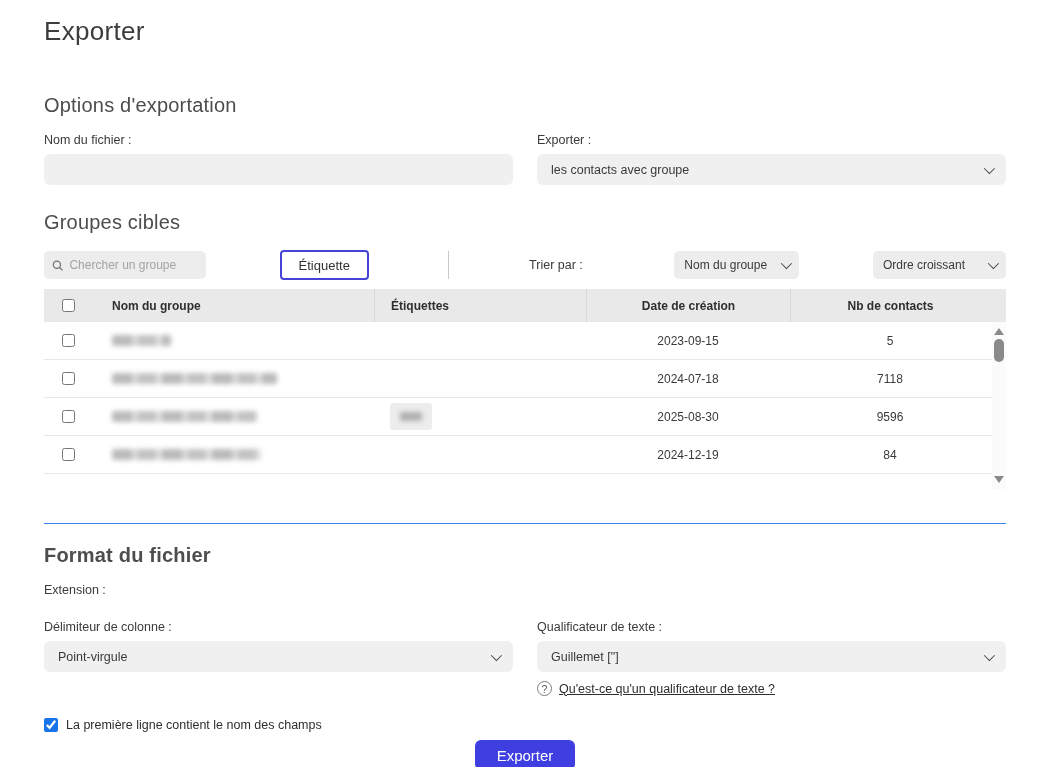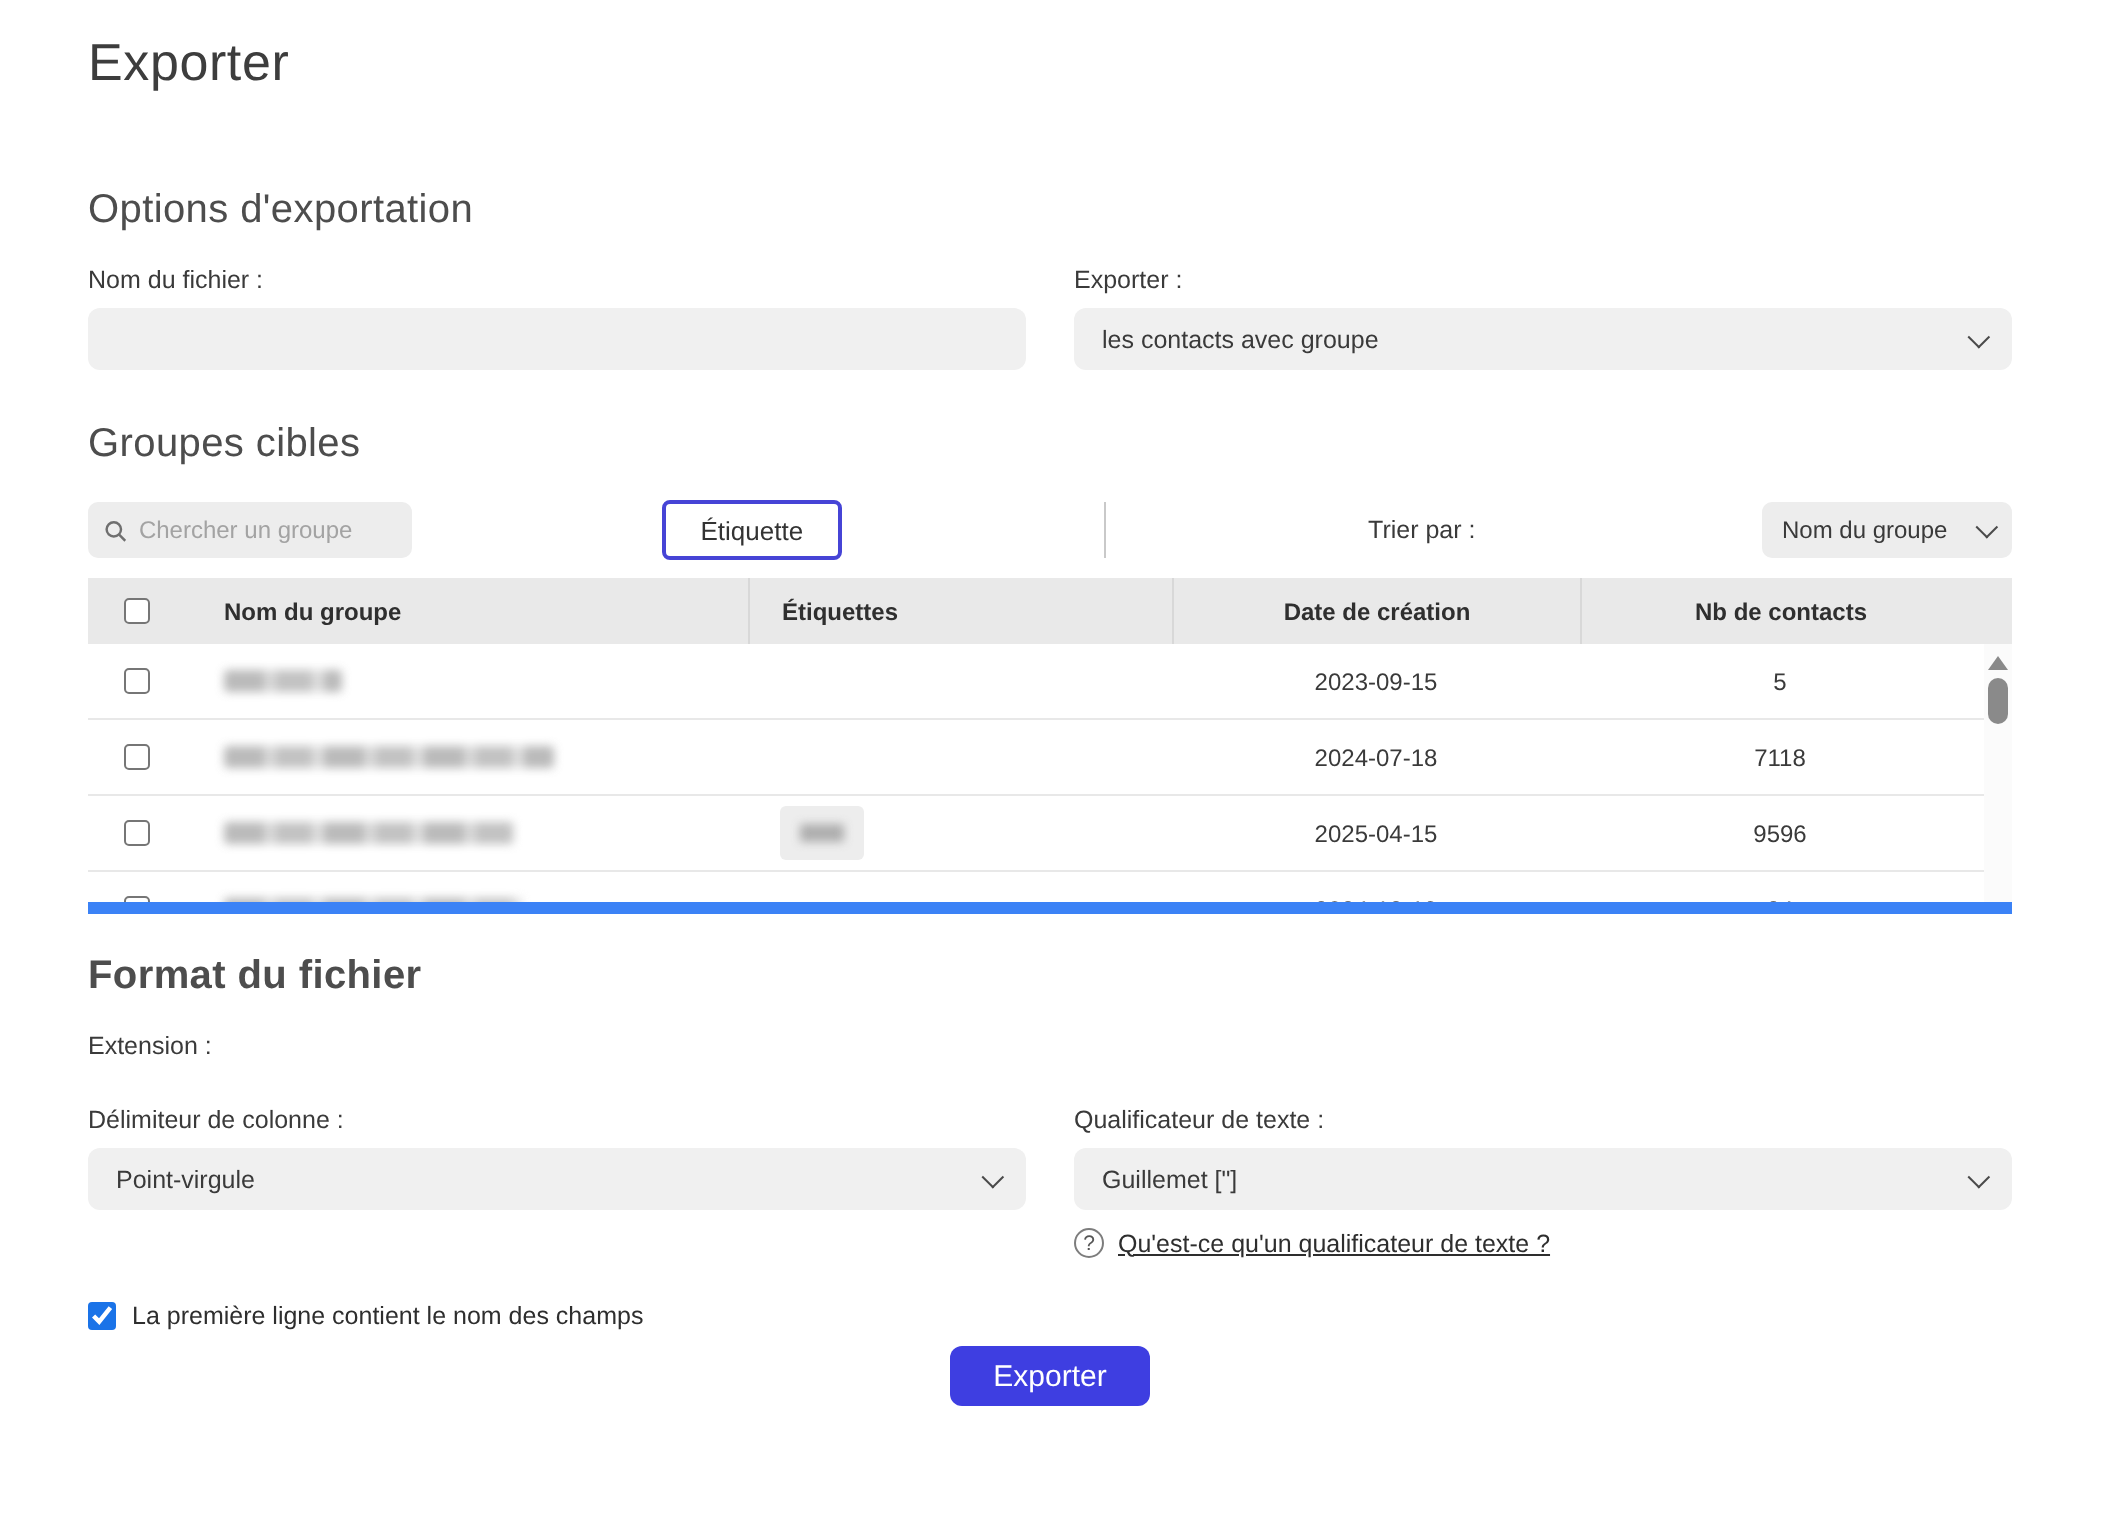--- a/index.html
+++ b/index.html
@@ -68,21 +68,21 @@
   
   .gtable { width: 962px; }
   .thead { display: flex; background: #e9e9e9; height: 33px; align-items: stretch; }
   .thead .cell { font-size: 12px; font-weight: 700; color: #2f2f2f; display: flex; align-items: center; }
   .c-check { width: 48px; flex: 0 0 48px; justify-content: center; display: flex; align-items: center; }
   .c-name  { width: 282px; flex: 0 0 282px; padding-left: 20px; }
   .c-tags  { width: 212px; flex: 0 0 212px; padding-left: 16px; border-left: 1px solid #d8d8d8; }
   .c-date  { width: 204px; flex: 0 0 204px; justify-content: center; border-left: 1px solid #d8d8d8; }
   .c-count { width: 200px; flex: 0 0 200px; justify-content: center; border-left: 1px solid #d8d8d8; }
   .c-scroll { width: 16px; flex: 0 0 16px; }
-  .tbody-wrap { position: relative; height: 135px; overflow: hidden; border-bottom: 6px solid #3b82f6; }
+  .tbody-wrap { position: relative; height: 202px; overflow: hidden; border-bottom: 1px solid #3b82f6; }
   .trow { display: flex; height: 38px; align-items: center; border-bottom: 1px solid #e8e8e8; }
   .trow .cell { font-size: 12px; color: #3a3a3a; display: flex; align-items: center; }
   .trow .c-tags, .trow .c-date, .trow .c-count { border-left: none; }
   .redact {
     height: 11px; border-radius: 2px;
     background: repeating-linear-gradient(90deg, #a9a9a9 0 20px, #cfcfcf 20px 26px, #b3b3b3 26px 44px, #d6d6d6 44px 50px);
     filter: blur(2.5px); opacity: .8;
   }
   .tag-redact {
     display: none; width: 42px; height: 27px; background: #ededed; border-radius: 3px;
@@ -149,20 +149,24 @@
       </svg>
       <input type="text" placeholder="Chercher un groupe" style="">
     </div>
     <button class="tag-btn">Étiquette</button>
     <span class="vdivider"></span>
     <span class="sort-label">Trier par :</span>
     <div class="sort-select">
       <span class="val">Nom du groupe</span>
       <span class="chev"></span>
     </div>
+    <div class="sort-select wide">
+      <span class="val">Ordre croissant</span>
+      <span class="chev"></span>
+    </div>
   </div>
 
   <div class="gtable">
     <div class="thead">
       <div class="cell c-check">
         <input type="checkbox" class="row-check" style="">
       </div>
       <div class="cell c-name">Nom du groupe</div>
       <div class="cell c-tags">Étiquettes</div>
       <div class="cell c-date">Date de création</div>
@@ -204,21 +208,21 @@
         <input type="checkbox" class="row-check" style="">
       </div>
       <div class="cell c-name">
               <span class="redact" style="width: 145px;"></span>
             </div>
       <div class="cell c-tags">
         <span class="tag-redact" style="display: flex;">
                 <i></i>
               </span>
       </div>
-      <div class="cell c-date">2025-04-15</div>
+      <div class="cell c-date">2025-08-30</div>
       <div class="cell c-count">9596</div>
       <div class="cell c-scroll"></div>
     </div>
           <div class="trow">
       <div class="cell c-check">
         <input type="checkbox" class="row-check" style="">
       </div>
       <div class="cell c-name">
               <span class="redact" style="width: 149px;"></span>
             </div>

